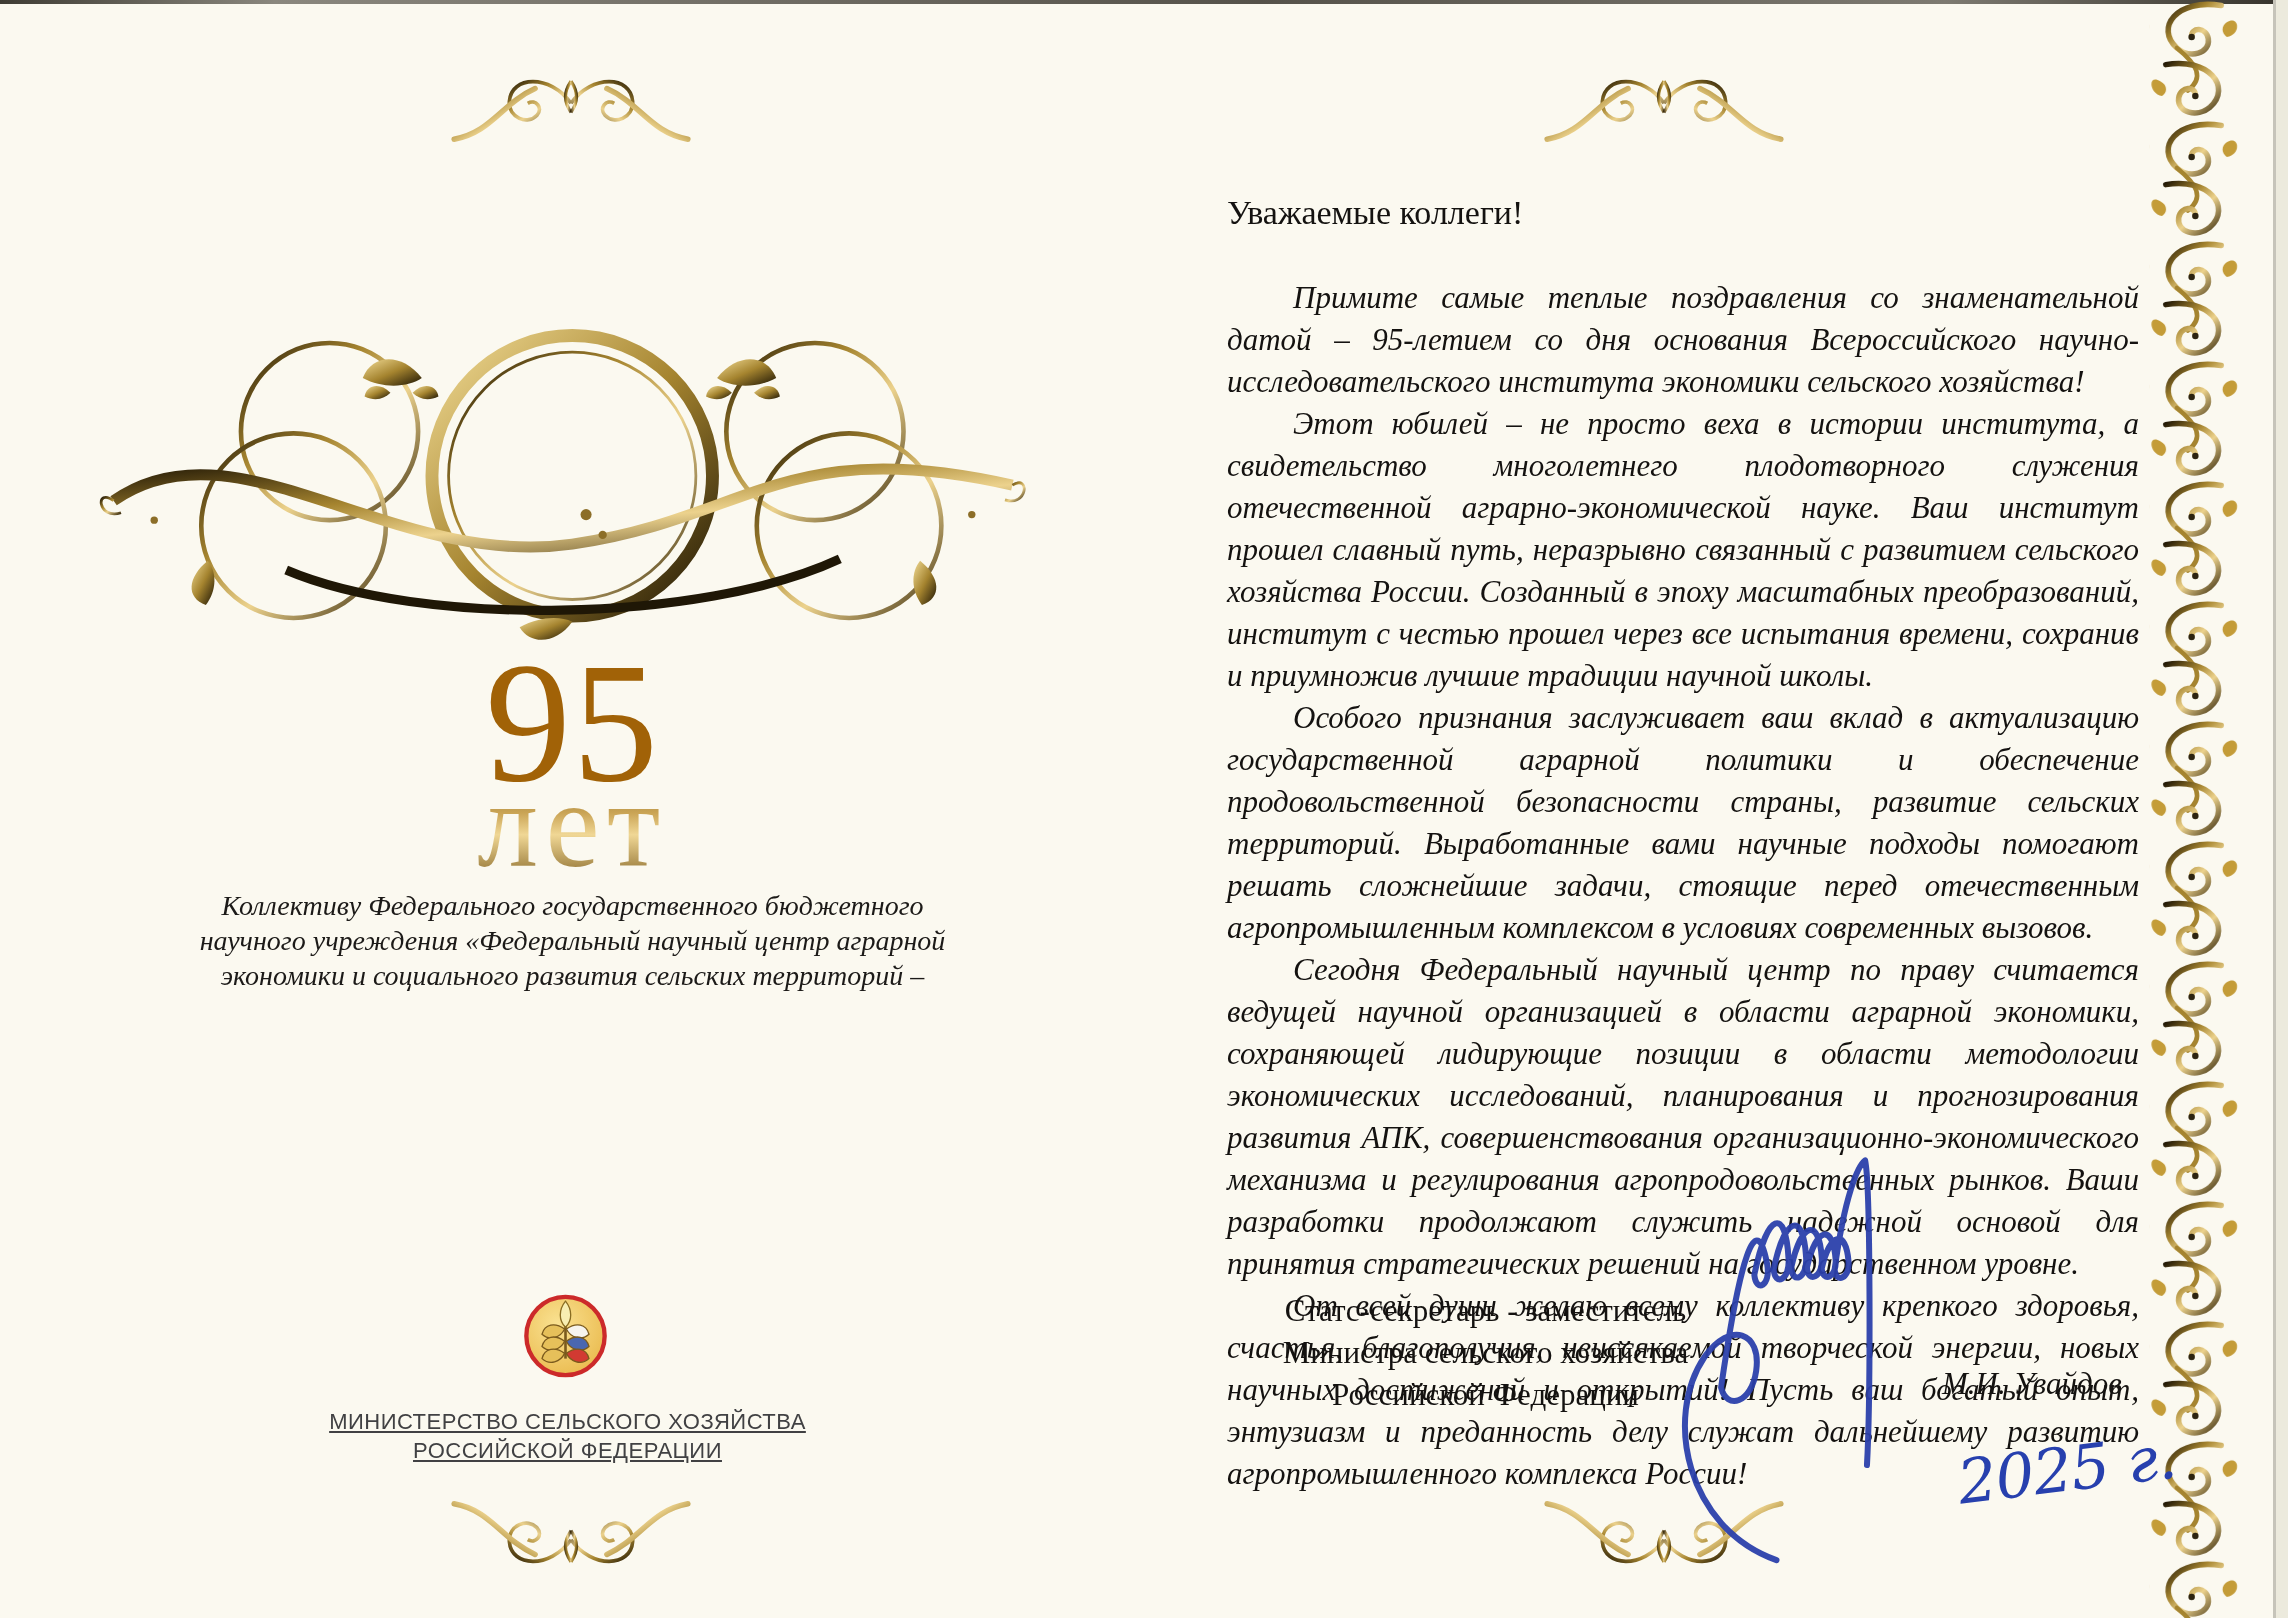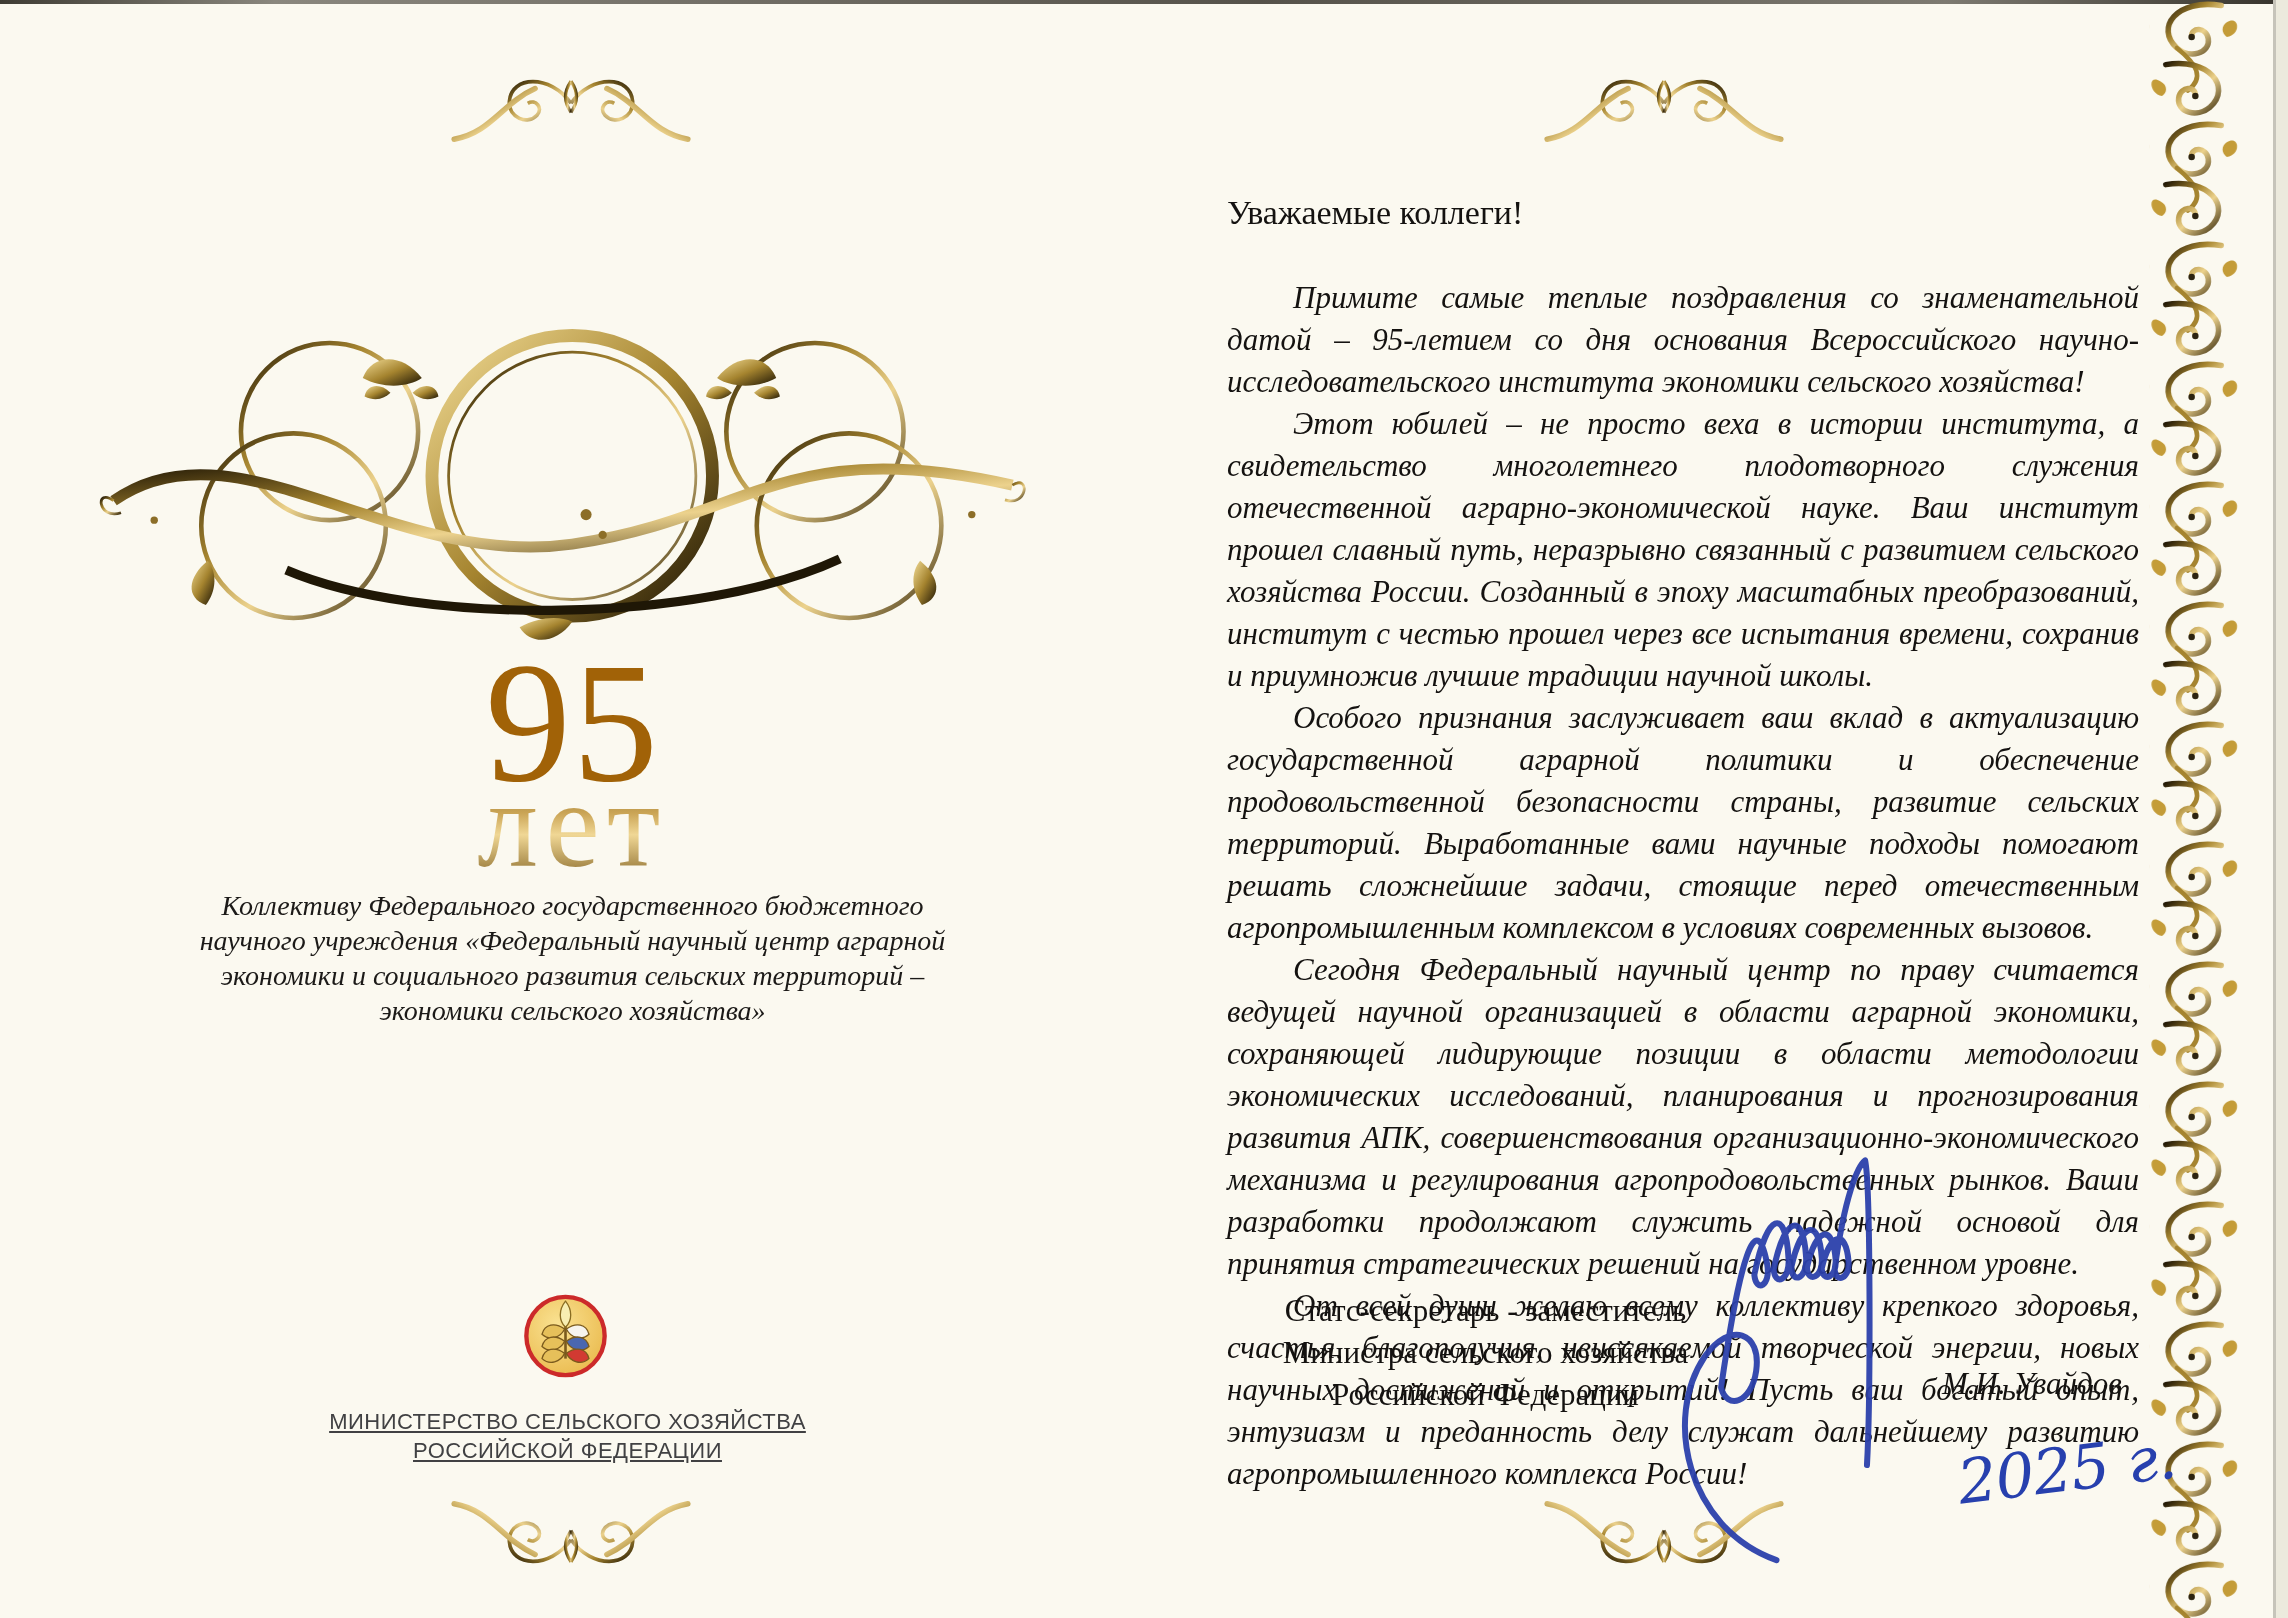--- a/index.html
+++ b/index.html
@@ -153,21 +153,20 @@
     </g>
   </svg>
 
   <div class="abs num-95">95</div>
   <div class="abs word-let">лет</div>
 
   <div class="abs recipient">
     <div>Коллективу Федерального государственного бюджетного</div>
     <div>научного учреждения «Федеральный научный центр аграрной</div>
     <div>экономики и социального развития сельских территорий –</div>
-    <div>экономики сельского хозяйства»</div>
   </div>
 
   <svg class="abs" style="left:522px;top:1290px" width="87" height="92" viewBox="0 0 100 104">
     <circle cx="50" cy="52" r="45" fill="url(#gLogo)" stroke="#cc2a2a" stroke-width="5"></circle>
     <path d="M48.5 26 h3 v52 h-3 z" fill="#7a5a1d"></path>
     <path d="M50 12 C 42 22, 42 34, 50 42 C 58 34, 58 22, 50 12 Z" fill="#f7eeb2" stroke="#8a6d22" stroke-width="1.5"></path>
     <g stroke="#7a5a1d" stroke-width="1.5">
       <path d="M49 44 C 38 36, 26 38, 23 50 C 32 58, 44 54, 49 44 Z" fill="#e6c05a"></path>
       <path d="M49 58 C 38 50, 26 52, 23 64 C 32 72, 44 68, 49 58 Z" fill="#e6c05a"></path>
       <path d="M49 72 C 38 64, 26 66, 23 78 C 32 86, 44 82, 49 72 Z" fill="#e6c05a"></path>

